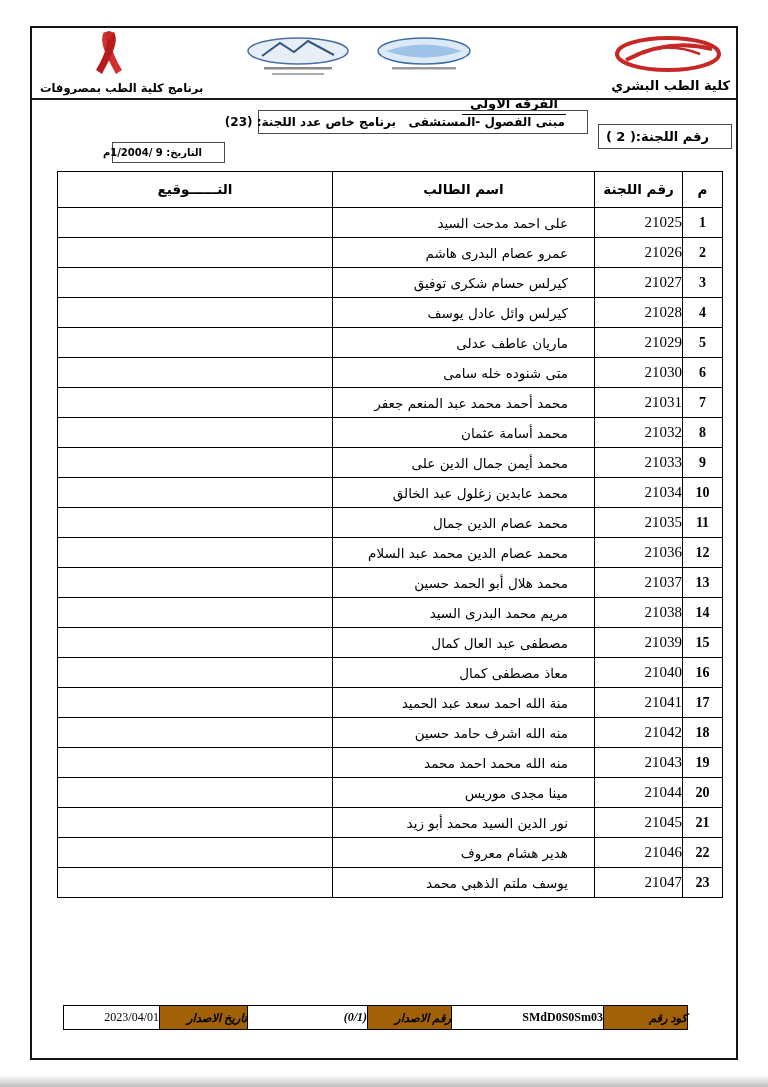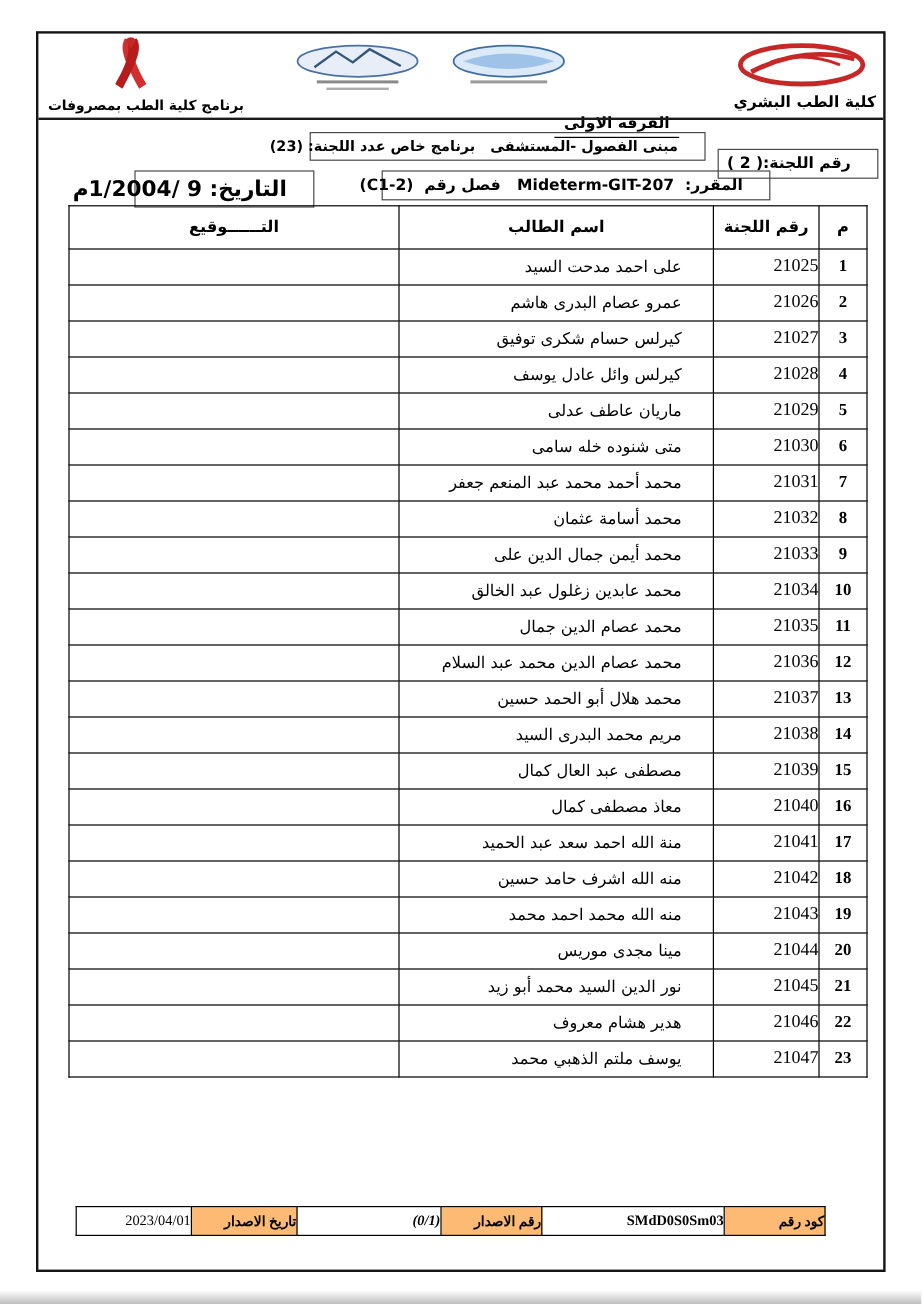--- a/index.html
+++ b/index.html
@@ -49,21 +49,21 @@
     border: 1px solid #4a4a4a;
     direction: rtl;
     font-weight: bold;
     text-align: center;
     padding: 4px 22px;
     white-space: nowrap;
   }
   .box-committee { top: 96px;  right: 4px;   width: 134px; font-size: 13px; }
   .box-location  { top: 82px;  right: 148px; width: 330px; font-size: 12px; }
   .box-course    { top: 114px; right: 94px;  width: 324px; font-size: 13px; }
-  .box-date      { top: 114px; left: 80px;   width: 150px; font-size: 18px; }
+  .box-date      { top: 114px; left: 80px;   width: 113px; font-size: 10px; }
   
   .roster {
     position: absolute; top: 143px; right: 13px;
     width: 666px;
     border-collapse: collapse;
     direction: rtl;
     table-layout: fixed;
   }
   .roster th, .roster td { border: 1.5px solid #000; }
   .roster th {
@@ -78,21 +78,21 @@
   .doc-footer {
     position: absolute; bottom: 28px; right: 48px;
     border-collapse: collapse; direction: rtl;
     font-size: 12px;
   }
   .doc-footer td {
     border: 1px solid #000; height: 24px;
     text-align: right; vertical-align: middle;
     font-family: "Liberation Serif", serif;
   }
-  .f-label { width: 84px; background: #fdba74; font-weight: bold; font-size: 11.5px; }
+  .f-label { width: 84px; background: #a16207; font-weight: bold; font-style: italic; font-size: 11.5px; }
   .f-code  { width: 152px; font-weight: bold; }
   .f-issue { width: 120px; font-weight: bold; font-style: italic; }
   .f-date  { width: 96px; }
   .f-label.wide { width: 88px; }
   
   .scan-shadow {
     position: absolute; bottom: 0; left: 0; right: 0; height: 12px;
     background: linear-gradient(to top, #bdbdbd, #ffffff);
   }
 </style>
@@ -136,21 +136,20 @@
         <path d="M13 3 Q 17 -1 21 3 Q 19 9 17 10 Q 15 9 13 3 Z" fill="#c62828"></path>
       </svg>
     </span>
 
     <div class="caption-right">كلية الطب البشري</div>
     <div class="caption-left">برنامج كلية الطب بمصروفات</div>
     <div class="header-sep"></div>
 
     <div class="info-box box-committee">رقم اللجنة:( 2 )</div>
     <div class="info-box box-location">مبنى الفصول -المستشفى &nbsp;&nbsp;برنامج خاص عدد اللجنة: (23)</div>
-    <div class="info-box box-course">المقرر: &nbsp;Mideterm-GIT-207 &nbsp;&nbsp;فصل رقم &nbsp;(C1-2)</div>
     <div class="info-box box-date">التاريخ: 9 /1/2004م</div>
 
     <table class="roster">
       <colgroup>
         <col style="width:40px">
           <col style="width:88px">
           <col style="width:262px">
           <col>
       </colgroup>
       <thead>

